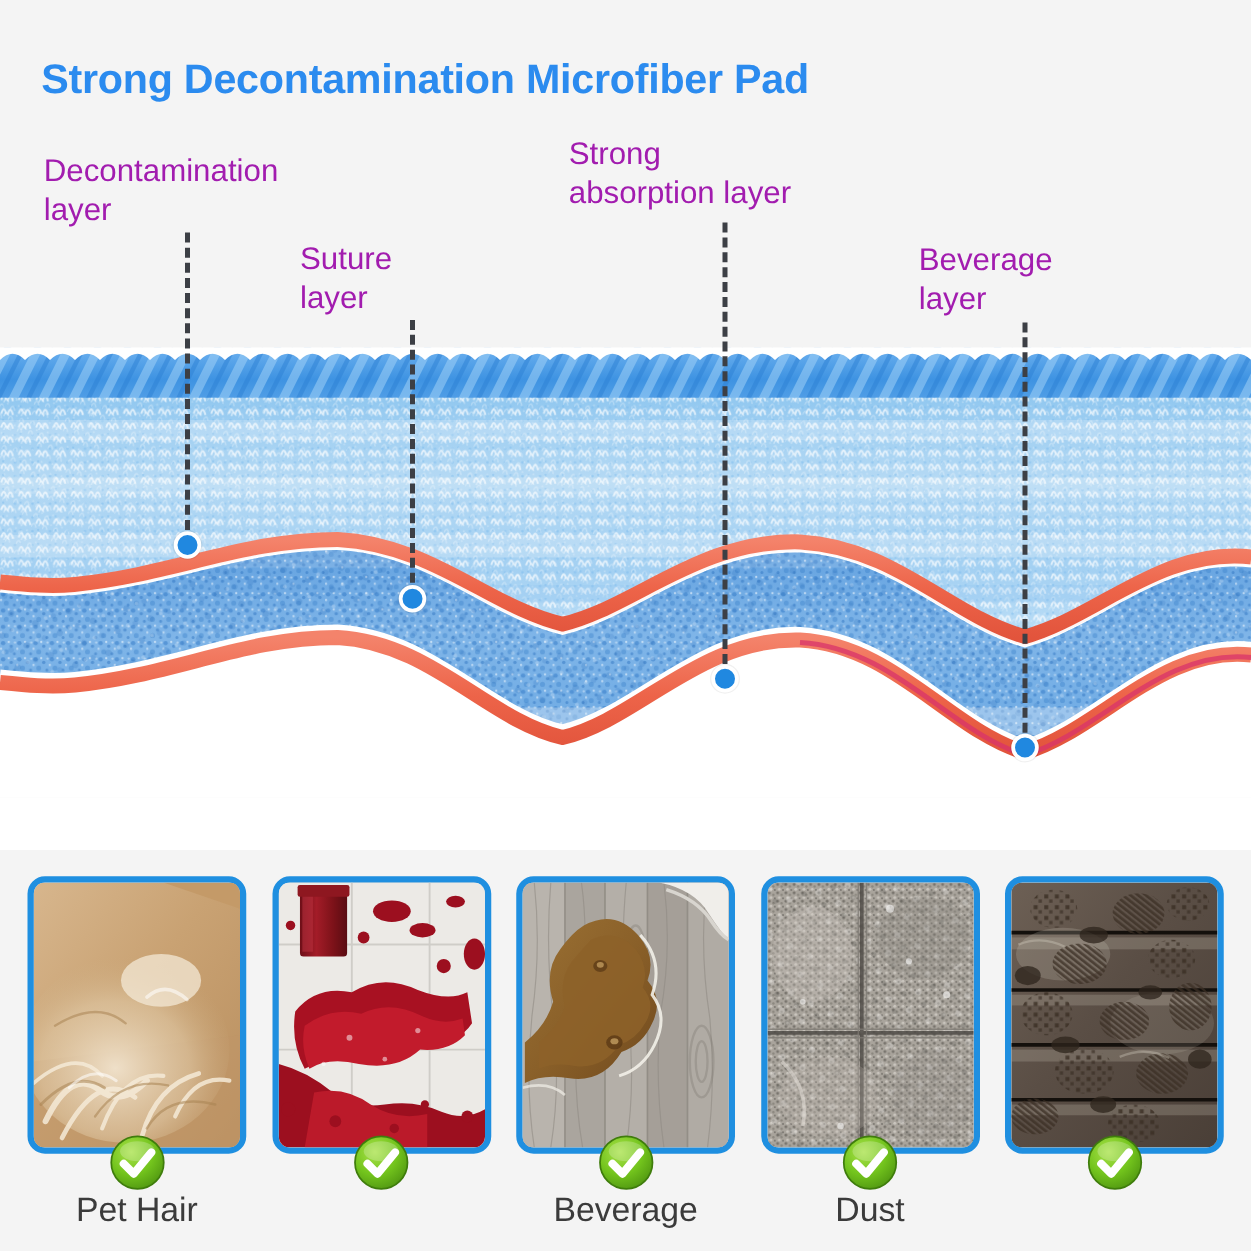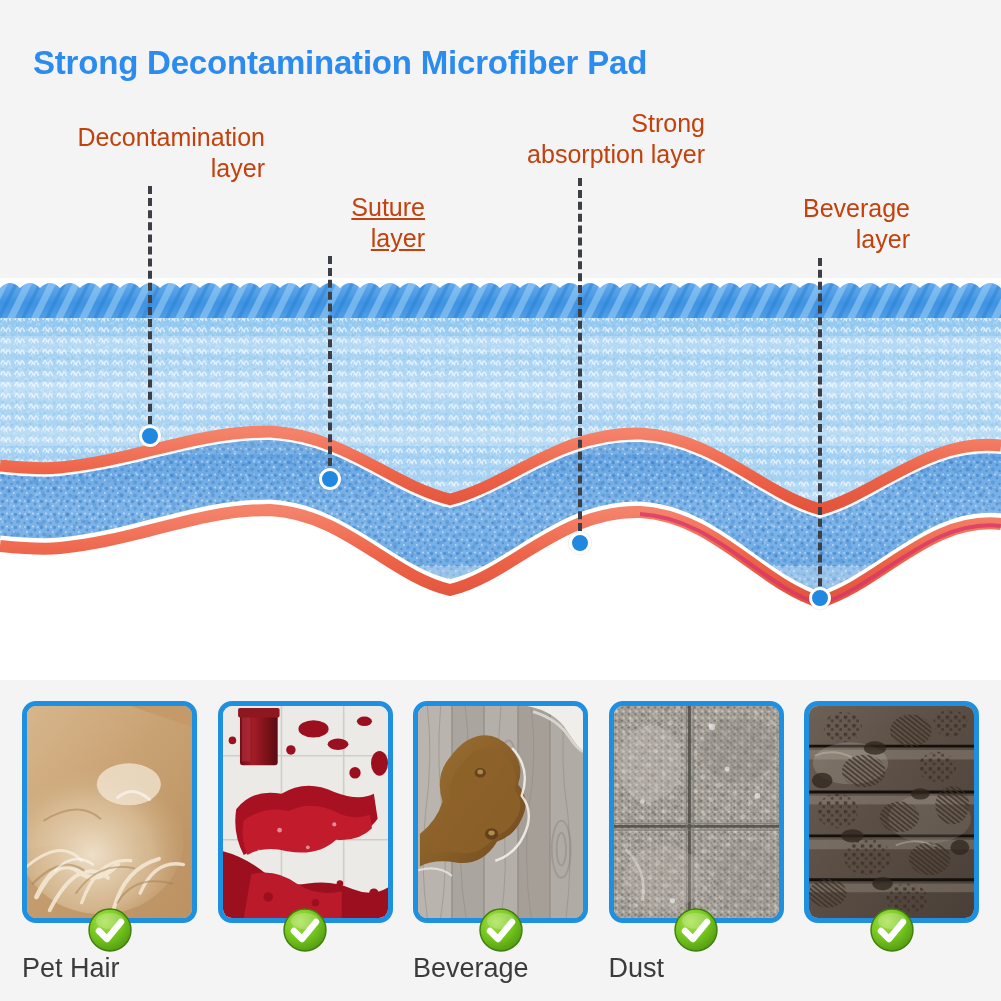--- a/index.html
+++ b/index.html
@@ -19,28 +19,28 @@
   }
   .page-title{
     position:absolute;left:33px;top:44px;
     font-size:33px;font-weight:bold;color:#2b8bef;
     letter-spacing:-0.2px;white-space:nowrap;
   }
 
   
   .callout-label{
     position:absolute;
-    color:#c2410c;
+    color:#a21caf;
     font-size:25px;
     line-height:1.25;
-    text-align:right;
+    text-align:left;
     white-space:pre-line;
   }
   #lbl-decon{left:35px;top:122px;width:230px;}
-  #lbl-suture{left:240px;top:192px;width:185px;text-decoration:underline;}
+  #lbl-suture{left:240px;top:192px;width:185px;}
   #lbl-water{left:455px;top:108px;width:250px;}
   #lbl-adhesive{left:735px;top:193px;width:175px;}
 
   
   .leader{
     position:absolute;width:0;
     border-left:4px dashed #3c3f45;
   }
   #leader-decon{left:148px;top:186px;height:250px;}
   #leader-suture{left:328px;top:256px;height:222px;}
@@ -92,21 +92,21 @@
     overflow:hidden;box-sizing:border-box;
     background:#ddd;
   }
   .tile-frame svg{display:block;width:100%;height:100%;}
   .check-badge{
     position:absolute;left:50%;top:206px;transform:translateX(-50%);
     width:46px;height:46px;z-index:5;
   }
   .tile-label{
     position:absolute;left:0;top:252px;width:100%;
-    font-size:27px;color:#3b3b3b;
+    text-align:center;font-size:27px;color:#3b3b3b;
     white-space:nowrap;
   }
 </style>
 </head>
 <body>
 
 <div id="root">
 
   <div class="top-section">
 

